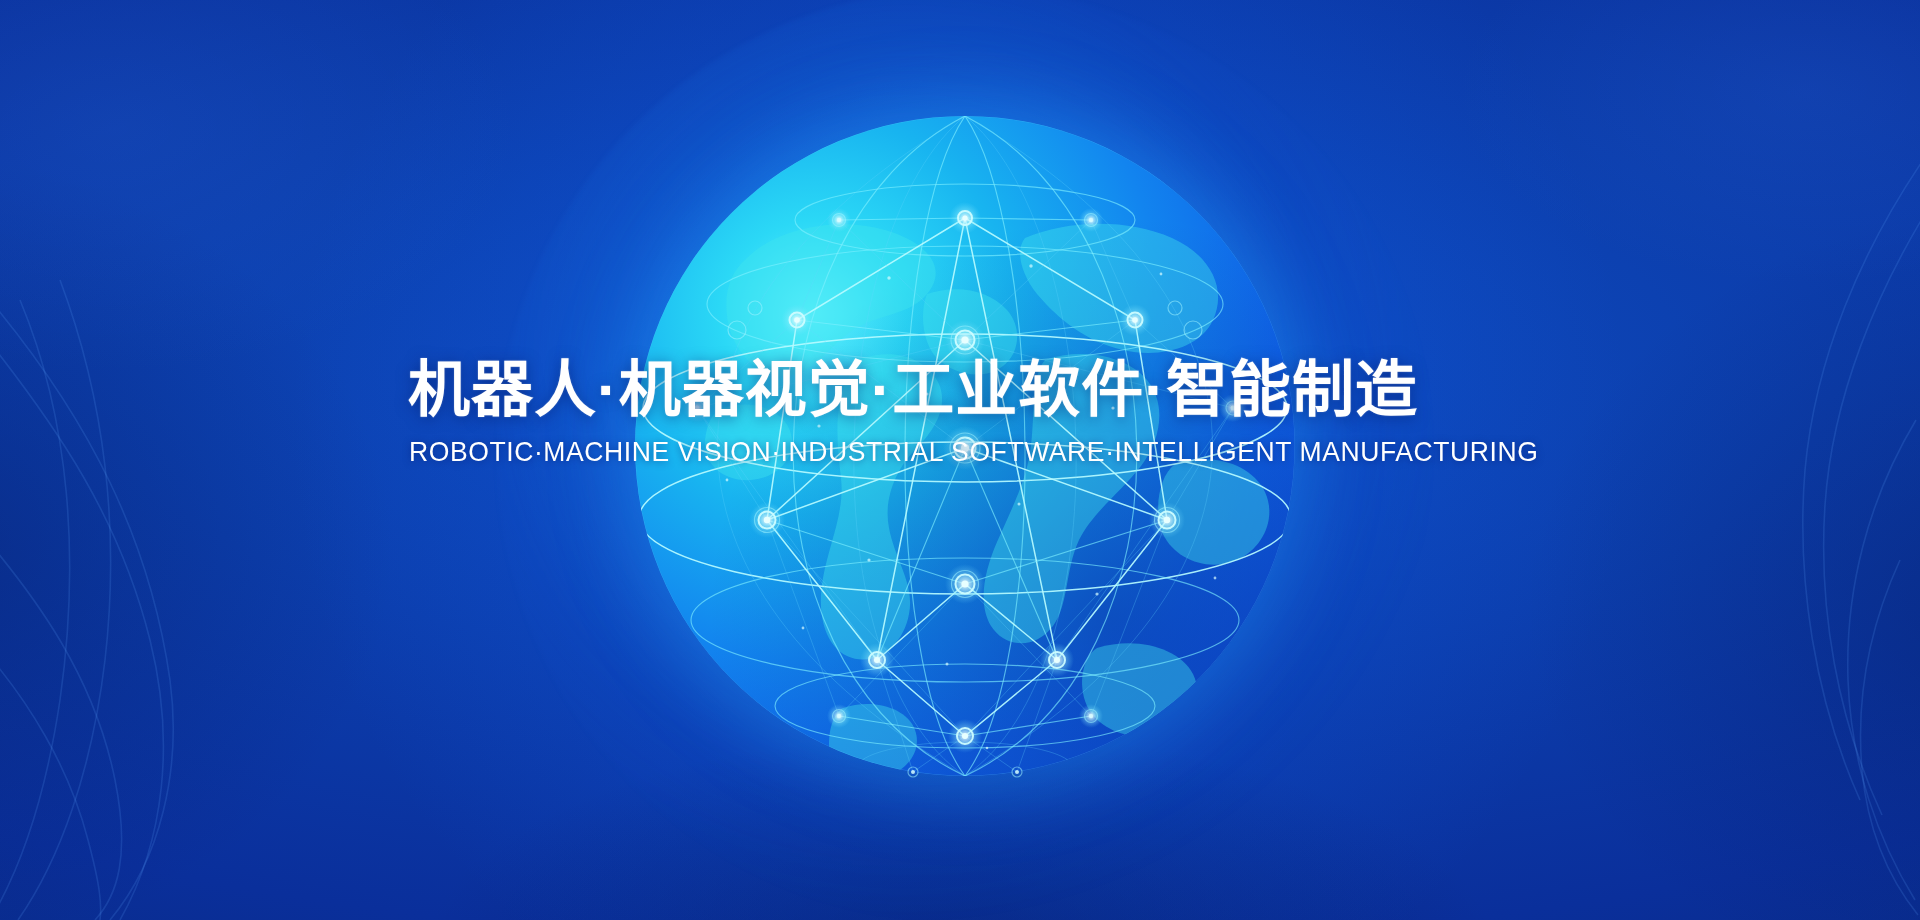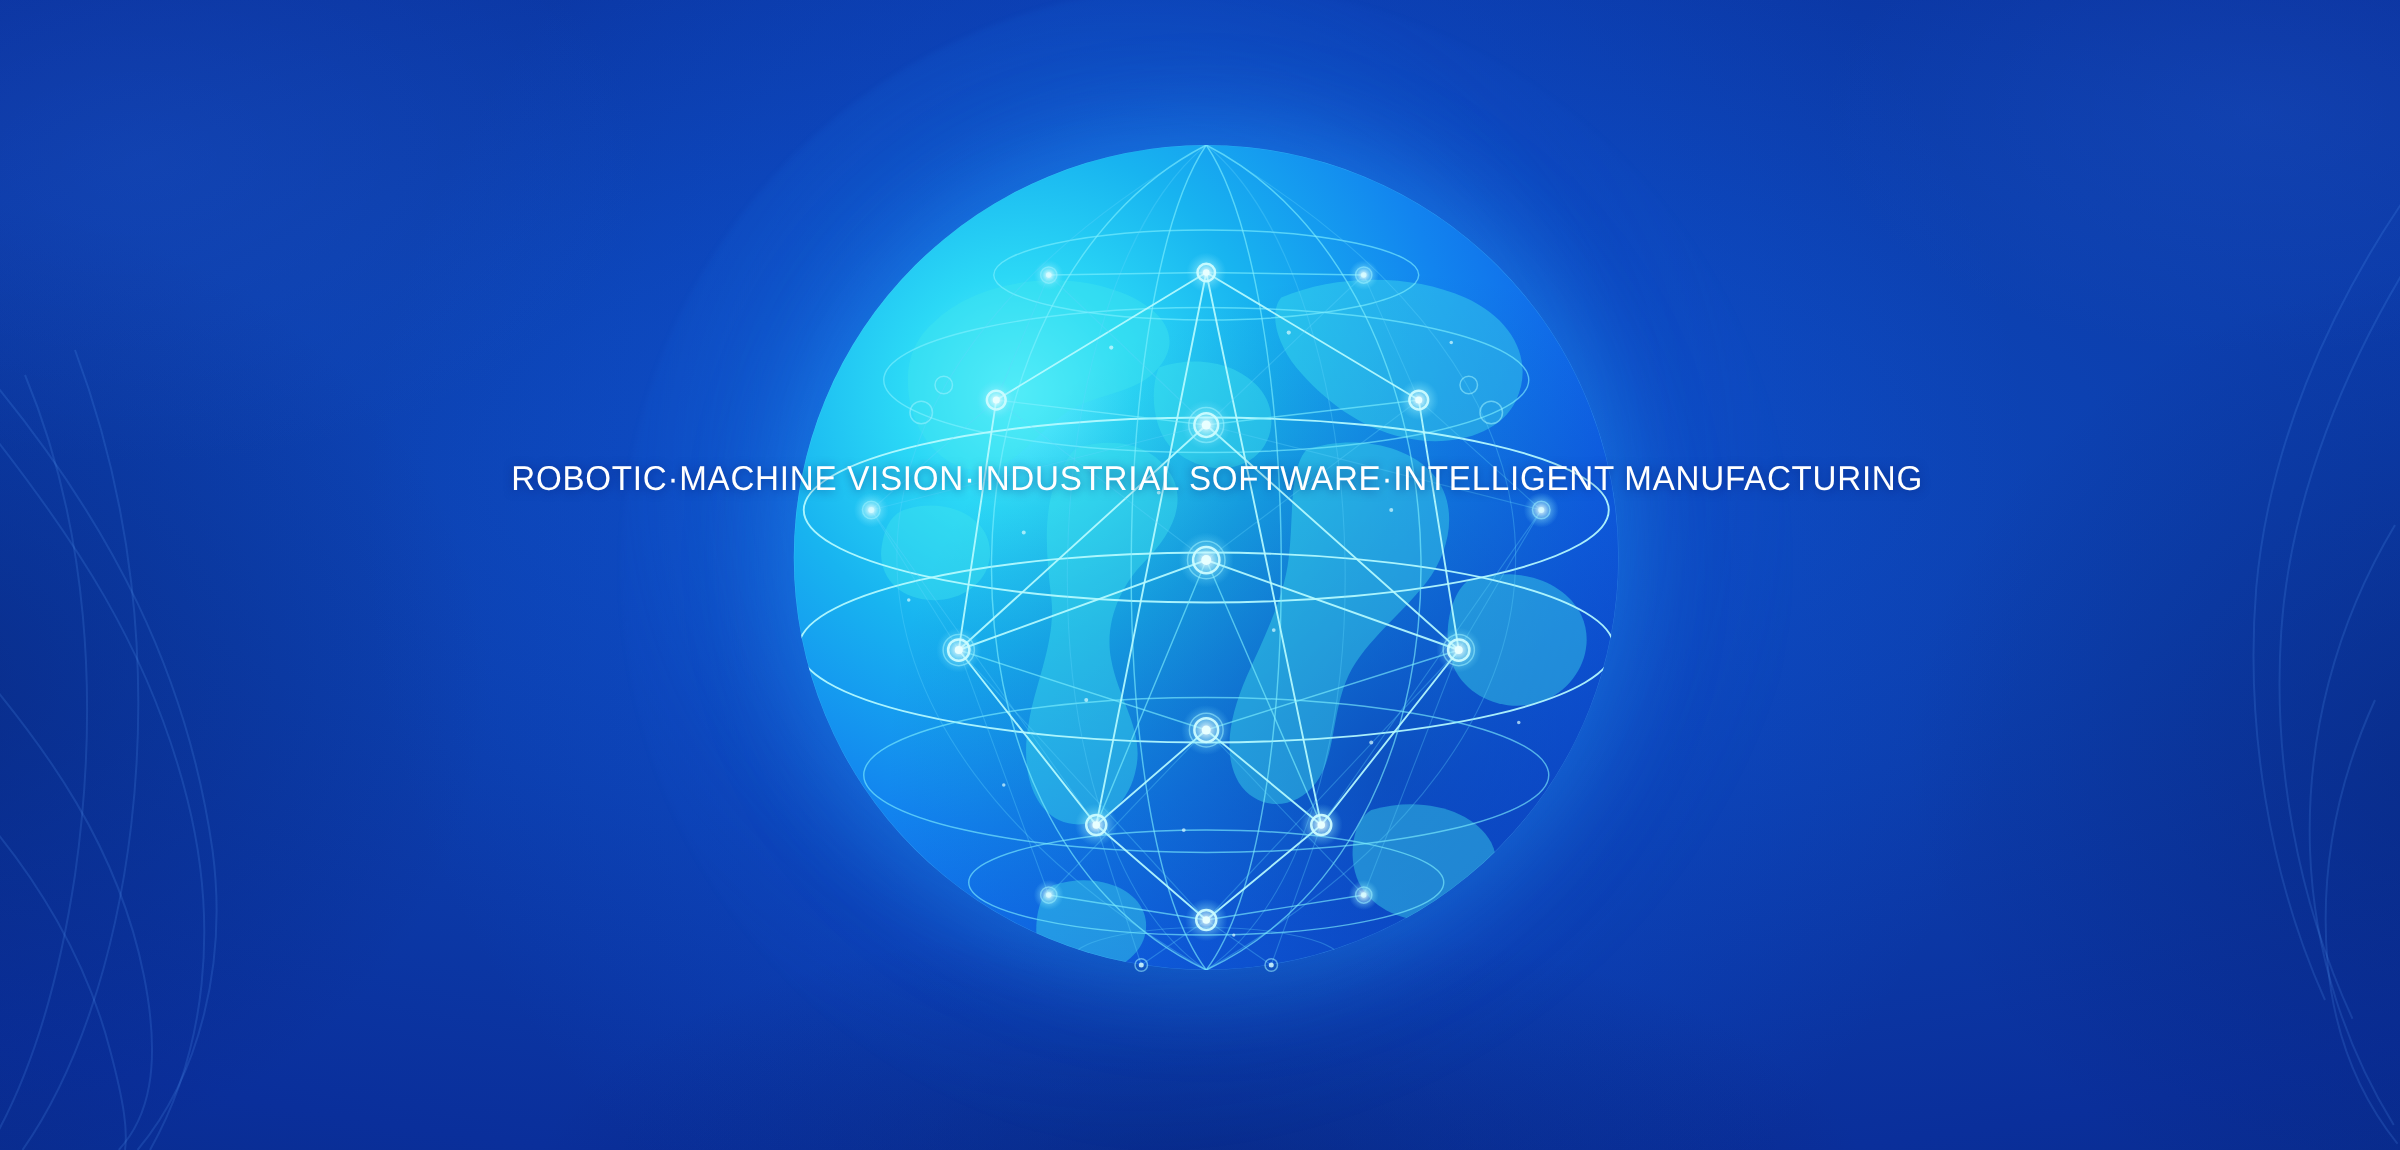--- a/index.html
+++ b/index.html
@@ -318,16 +318,17 @@
           <circle class="speck" cx="176" cy="520" r="1.4"></circle>
         <circle class="speck" cx="534" cy="166" r="1.4"></circle>
           <circle class="speck" cx="100" cy="372" r="1.4"></circle>
         <circle class="speck" cx="588" cy="470" r="1.4"></circle>
           <circle class="speck" cx="360" cy="640" r="1.3"></circle>
       </g>
     </svg>
   </div>
 
   <div id="headline-block">
+    <h1 id="headline">机器人·机器视觉·工业软件·智能制造</h1>
     <p id="subline">ROBOTIC·MACHINE VISION·INDUSTRIAL SOFTWARE·INTELLIGENT MANUFACTURING</p>
   </div>
 
 </div>
 
 </body></html>

